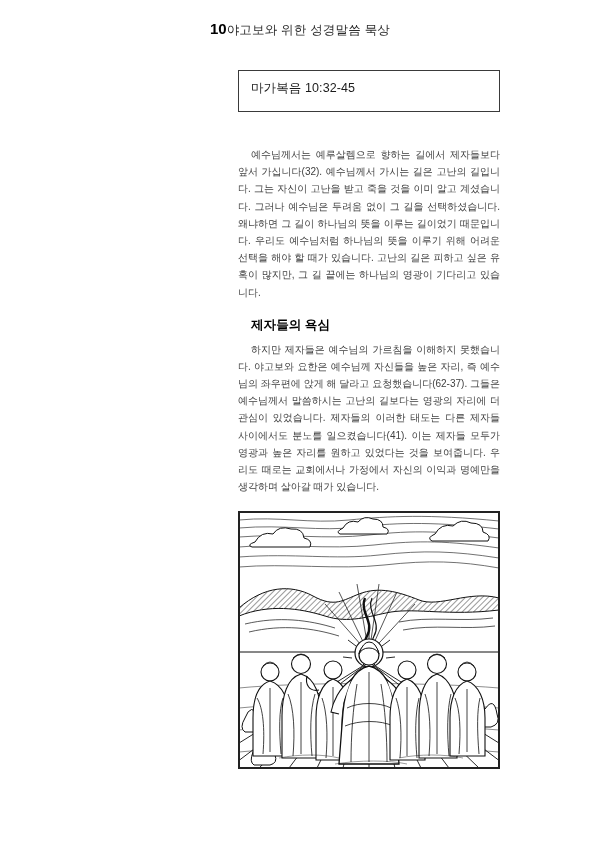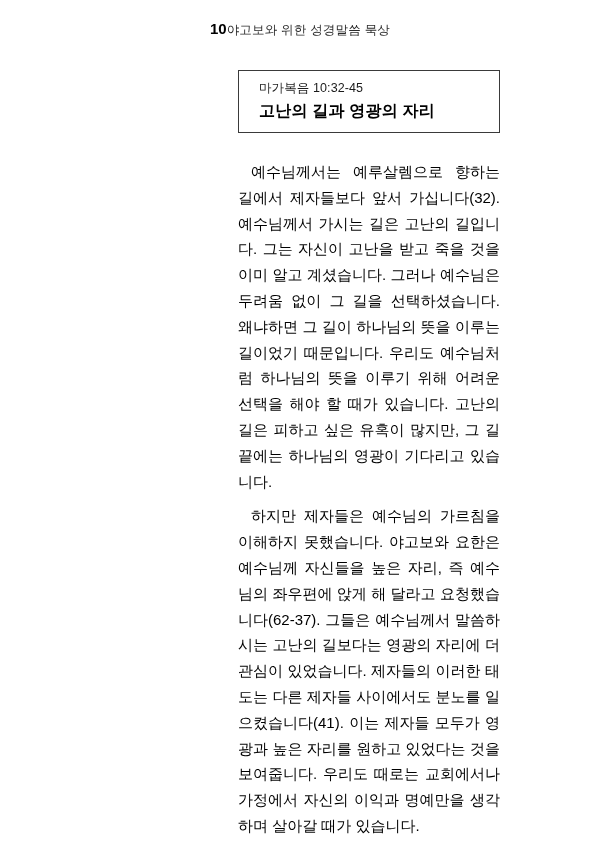--- a/index.html
+++ b/index.html
@@ -47,46 +47,46 @@
   .column {
     position: absolute;
     left: 238px;
     top: 70px;
     width: 262px;
   }
 
   
   .title-box {
     border: 1px solid #3a3a3a;
-    padding: 9px 10px 10px 20px;
+    padding: 9px 10px 10px 12px;
     box-sizing: border-box;
-    margin-bottom: 26px;
+    margin-bottom: 34px;
   }
   .scripture-ref {
     font-size: 12.5px;
     color: #1a1a1a;
     letter-spacing: 0.1px;
     margin-bottom: 4px;
   }
   .lesson-title {
     font-size: 16px;
     font-weight: bold;
     letter-spacing: 0.2px;
     color: #000;
   }
 
   
   p.body {
-    font-size: 15px;
+    font-size: 10px;
     line-height: 1.72;
     margin: 0 0 9px 0;
     text-align: justify;
     text-justify: inter-character;
     text-indent: 13px;
-    color: #000000;
+    color: #404040;
     word-break: break-all;
   }
   h3.subhead {
     font-size: 12.6px;
     font-weight: bold;
     margin: 16px 0 7px 0;
     text-indent: 13px;
     color: #000;
   }
 
@@ -113,25 +113,25 @@
 
   <div class="page-header">
     <span class="folio">10</span>
     <span class="header-title">야고보와 위한 성경말씀 묵상</span>
   </div>
 
   <div class="column">
 
     <div class="title-box">
       <div class="scripture-ref">마가복음 10:32-45</div>
-      <div class="lesson-title">고난의 길과 영광의 자리</div>
     </div>
 
     <p class="body">예수님께서는 예루살렘으로 향하는 길에서 제자들보다 앞서 가십니다(32). 예수님께서 가시는 길은 고난의 길입니다. 그는 자신이 고난을 받고 죽을 것을 이미 알고 계셨습니다. 그러나 예수님은 두려움 없이 그 길을 선택하셨습니다. 왜냐하면 그 길이 하나님의 뜻을 이루는 길이었기 때문입니다. 우리도 예수님처럼 하나님의 뜻을 이루기 위해 어려운 선택을 해야 할 때가 있습니다. 고난의 길은 피하고 싶은 유혹이 많지만, 그 길 끝에는 하나님의 영광이 기다리고 있습니다.</p>
 
+    <h3 class="subhead">제자들의 욕심</h3>
 
     <p class="body">하지만 제자들은 예수님의 가르침을 이해하지 못했습니다. 야고보와 요한은 예수님께 자신들을 높은 자리, 즉 예수님의 좌우편에 앉게 해 달라고 요청했습니다(62-37). 그들은 예수님께서 말씀하시는 고난의 길보다는 영광의 자리에 더 관심이 있었습니다. 제자들의 이러한 태도는 다른 제자들 사이에서도 분노를 일으켰습니다(41). 이는 제자들 모두가 영광과 높은 자리를 원하고 있었다는 것을 보여줍니다. 우리도 때로는 교회에서나 가정에서 자신의 이익과 명예만을 생각하며 살아갈 때가 있습니다.</p>
 
     <div class="figure">
       <div class="figure-frame">
         <svg width="260" height="256" viewBox="0 0 260 256">
           <defs>
             <clipPath id="frameclip">
                 <rect x="0" y="0" width="260" height="256"></rect>
               </clipPath>

